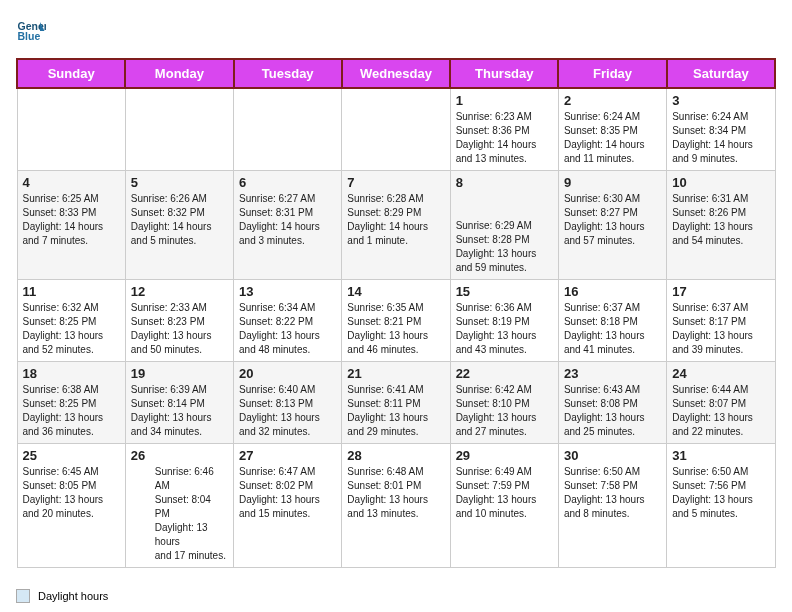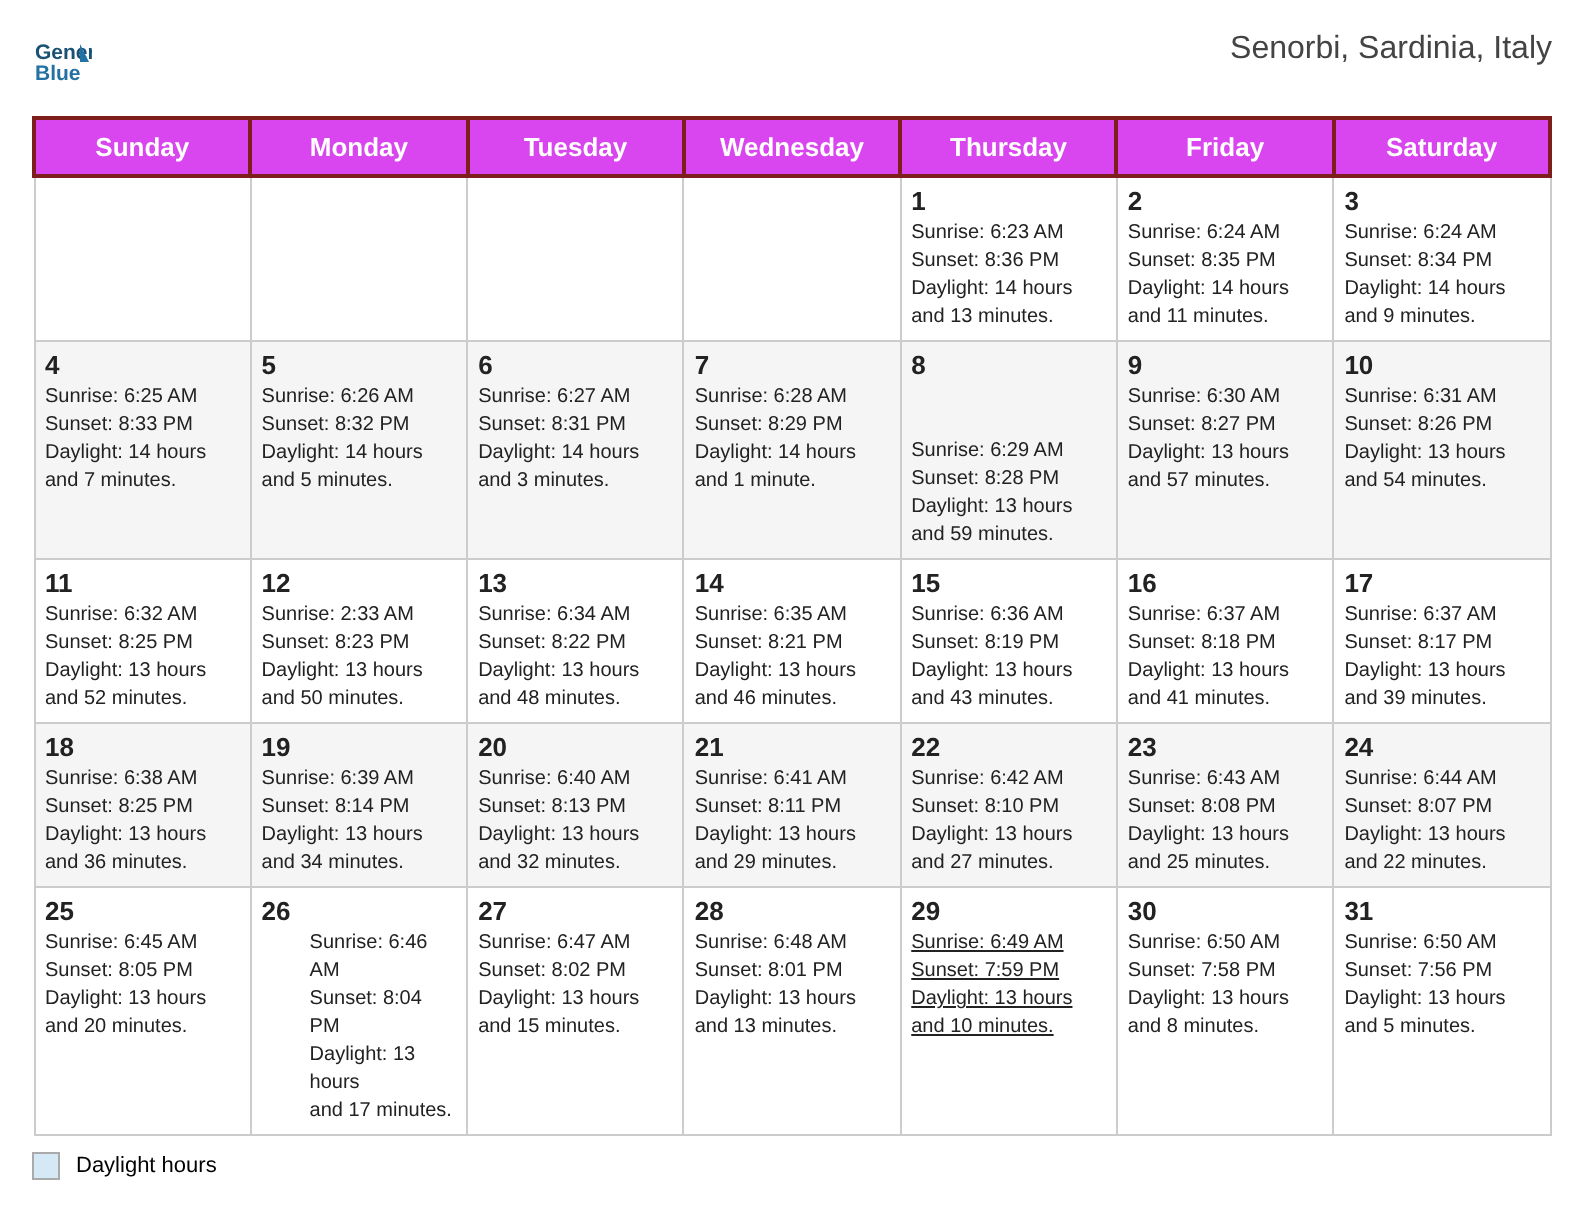--- a/index.html
+++ b/index.html
@@ -74,21 +74,21 @@
       line-height: 1.4;
       color: #222;
     }
     .empty-cell {
       background: #f9f9f9;
     }
     .legend {
       display: flex;
       align-items: center;
       gap: 8px;
-      margin-top: 8px;
+      margin-top: 21px;
       font-size: 11px;
     }
     .legend-box {
       width: 14px;
       height: 14px;
       background: #d5e8f5;
       border: 1px solid #aaa;
       display: inline-block;
     }
   </style>
@@ -97,21 +97,20 @@
 
 <div class="header">
   <div class="logo">
     <svg class="logo-icon" viewBox="0 0 40 40">
       <text x="2" y="18" font-size="14" font-weight="bold" fill="#1a5276">General</text>
       <text x="2" y="32" font-size="14" font-weight="bold" fill="#2471a3">Blue</text>
       <polygon points="32,8 38,20 32,20" fill="#2471a3"></polygon>
     </svg>
   </div>
   <div class="title-block">
-    <div class="subtitle">Senorbi, Sardinia, Italy</div>
   </div>
 </div>
 
 <table class="calendar">
   <thead>
     <tr>
     <th>Sunday</th>
         <th>Monday</th>
         <th>Tuesday</th>
         <th>Wednesday</th>
@@ -325,21 +324,21 @@
         </td>
         <td>
           <div class="day-number">28</div>
           <div class="day-info" style="white-space: pre-line;">Sunrise: 6:48 AM
 Sunset: 8:01 PM
 Daylight: 13 hours
 and 13 minutes.</div>
         </td>
         <td>
           <div class="day-number">29</div>
-          <div class="day-info" style="white-space: pre-line; text-decoration: underline;">Sunrise: 6:49 AM
+          <div class="day-info" style="white-space: pre-line;">Sunrise: 6:49 AM
 Sunset: 7:59 PM
 Daylight: 13 hours
 and 10 minutes.</div>
         </td>
         <td>
           <div class="day-number">30</div>
           <div class="day-info" style="white-space: pre-line;">Sunrise: 6:50 AM
 Sunset: 7:58 PM
 Daylight: 13 hours
 and 8 minutes.</div>

